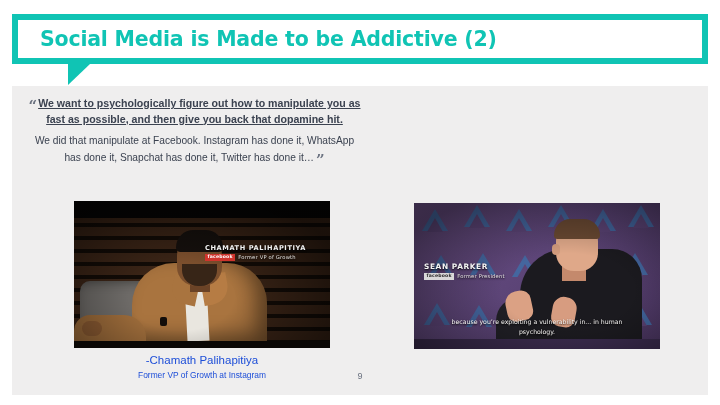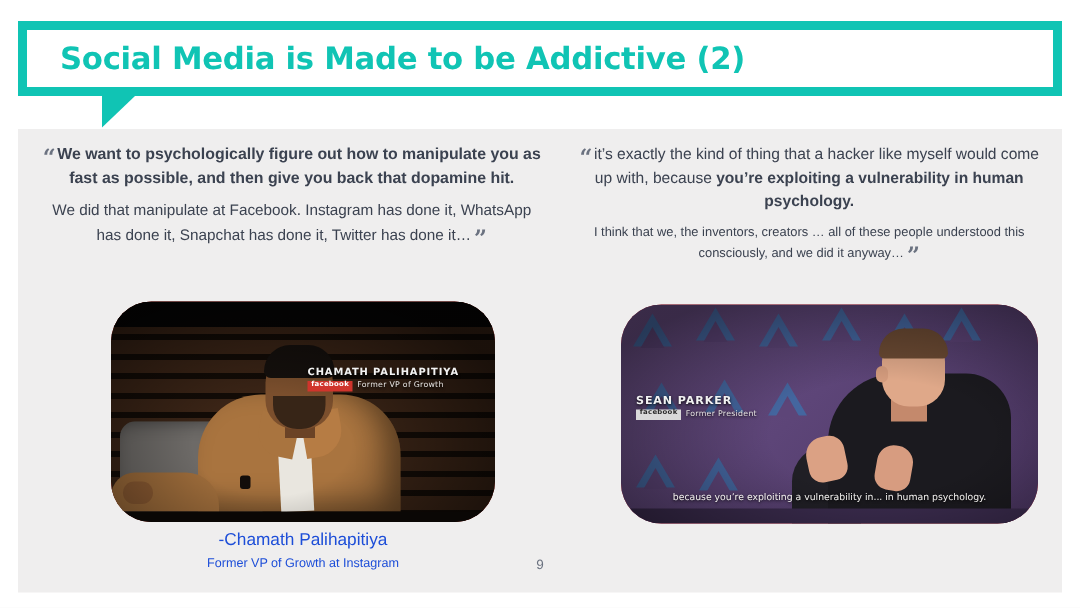--- a/index.html
+++ b/index.html
@@ -88,20 +88,21 @@
     font-weight: bold;
     line-height: 0;
     position: relative;
     top: 4px;
   }
   .qmark-open  { font-size: 15px; margin-right: 1px; }
   .qmark-close { font-size: 15px; margin-left: 2px; }
 
   .q-strong {
     font-weight: bold;
+    text-decoration: underline;
   }
 
   
   #q1-line1 {
     font-size: 10.6px;
     font-weight: bold;
     line-height: 15.5px;
     padding: 0 4px;
   }
   #q1-line2 {
@@ -124,35 +125,33 @@
     font-weight: normal;
     line-height: 14px;
     padding: 0 2px;
     margin-top: 4px;
   }
 
   
   .photo {
     position: absolute;
     overflow: hidden;
-    background: #b91c1c;
-    border-radius: 27px;
+    background: #737373;
   }
   #photo-left {
     left: 62px;
     top: 115px;
     width: 256px;
     height: 147px;
   }
   #photo-right {
     left: 402px;
     top: 117px;
     width: 246px;
     height: 146px;
-    padding-left: 32px;
   }
 
   
   .scene-left {
     position: absolute;
     inset: 0;
     background:
       repeating-linear-gradient(
         to bottom,
         #3a2416 0px, #3a2416 9px,
@@ -496,26 +495,20 @@
     <div id="quote-col-left" class="quote-col">
       <div id="q1-line1">
         <span class="qmark qmark-open">“</span><span class="q-strong">We want to psychologically figure out how to manipulate you as fast as possible, and then give you back that dopamine hit.</span>
       </div>
       <div id="q1-line2">
         <span>We did that manipulate at Facebook. Instagram has done it, WhatsApp has done it, Snapchat has done it, Twitter has done it…</span><span class="qmark qmark-close">”</span>
       </div>
     </div>
 
     <div id="quote-col-right" class="quote-col">
-      <div id="q2-line1">
-        <span class="qmark qmark-open">“</span><span>it’s exactly the kind of thing that a hacker like myself would come up with,  because </span><span class="q-strong">you’re exploiting a vulnerability in human psychology.</span>
-      </div>
-      <div id="q2-line2">
-        <span>I think that we, the inventors, creators … all of these people understood this consciously, and we did it anyway…</span><span class="qmark qmark-close">”</span>
-      </div>
     </div>
 
     <div id="photo-left" class="photo">
       <div class="scene-left"></div>
       <div class="scene-left-topbar"></div>
       <div class="chair"></div>
       <div class="person-l-body"></div>
       <div class="person-l-shirt"></div>
       <div class="person-l-collarL"></div>
       <div class="person-l-collarR"></div>

